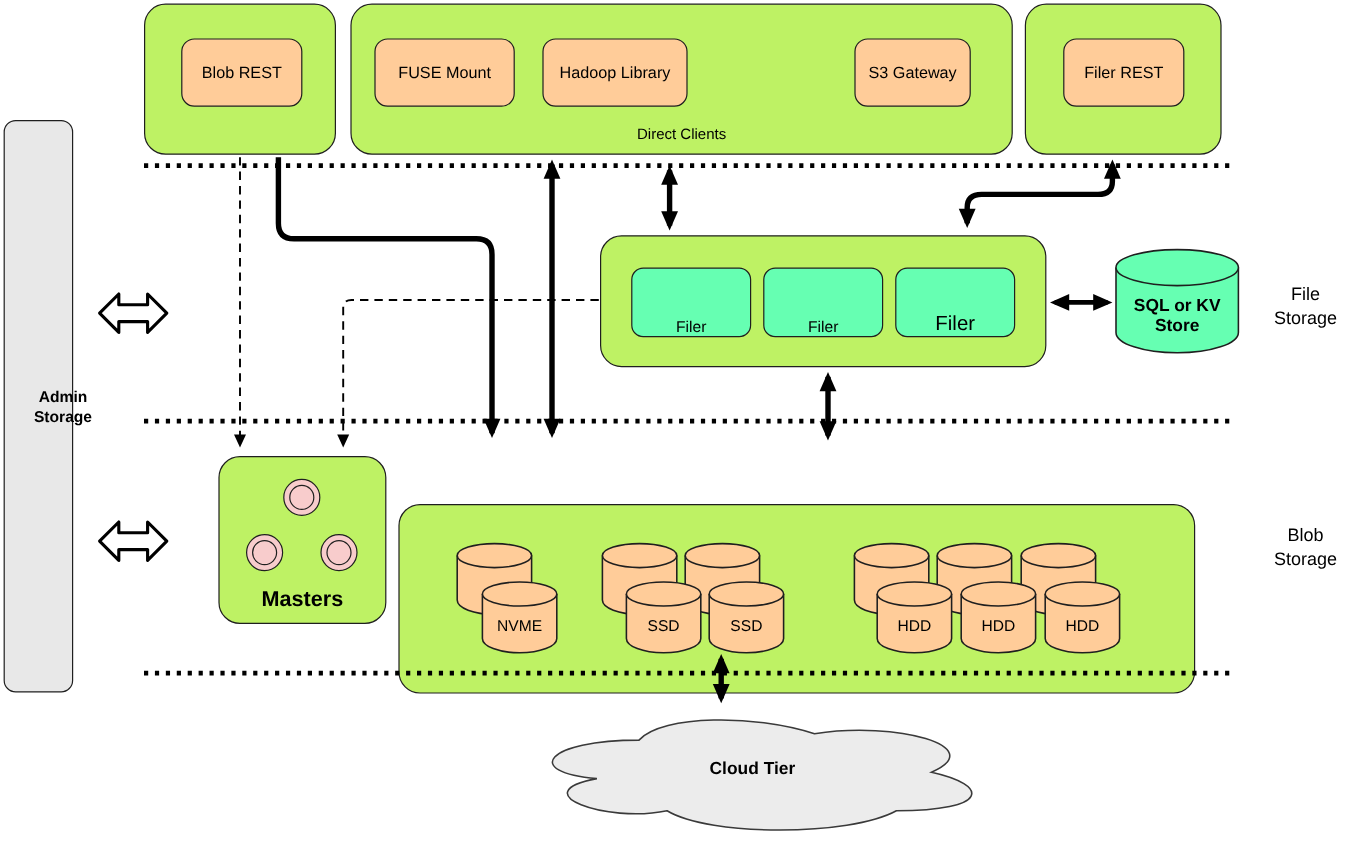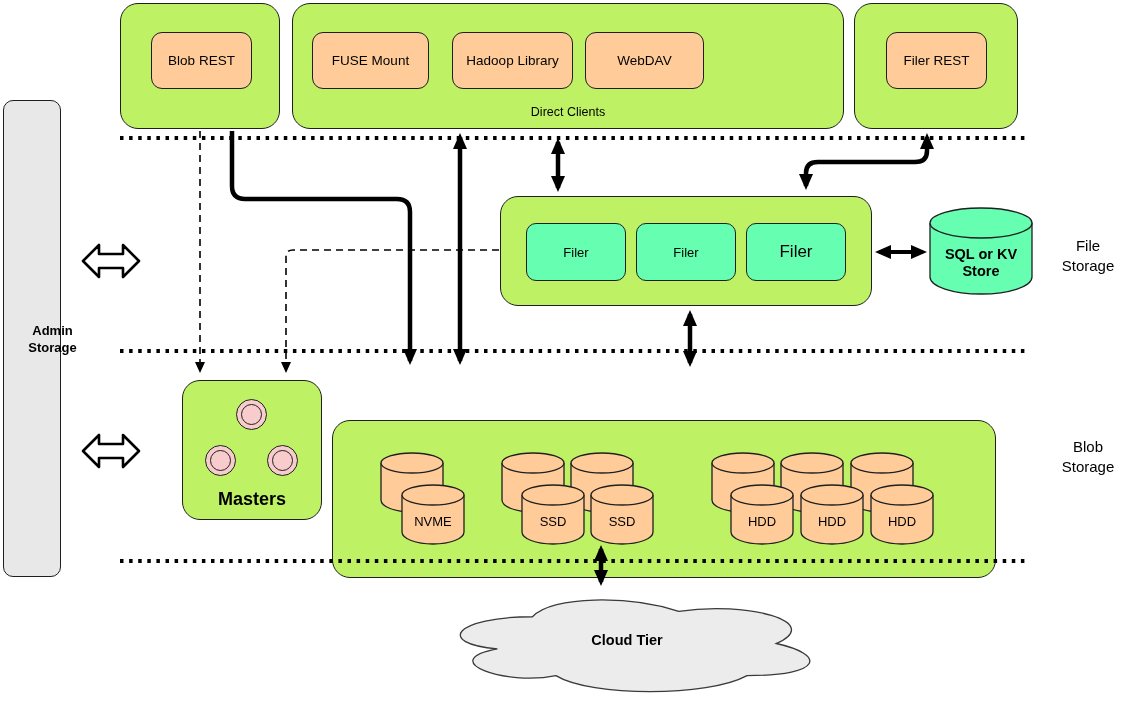--- a/index.html
+++ b/index.html
@@ -7,21 +7,21 @@
     position:relative;width:1121px;height:701px;background:#ffffff;
     font-family:"Liberation Sans",sans-serif;color:#000;overflow:hidden;
   }
   .grp{position:absolute;background:#bef264;border:1.2px solid #1f1f1f;border-radius:18px;box-sizing:border-box;}
   .obox{
     position:absolute;background:#ffcc99;border:1.2px solid #1f1f1f;border-radius:11px;box-sizing:border-box;
     display:flex;align-items:center;justify-content:center;font-size:13.5px;
   }
   .gbox{
     position:absolute;background:#66ffb2;border:1.2px solid #1f1f1f;border-radius:10px;box-sizing:border-box;
-    display:flex;align-items:center;justify-content:center;font-size:13px;
+    display:flex;align-items:flex-end;justify-content:center;font-size:13px;
   }
   .gbox.big{font-size:17px;}
   .grplabel{position:absolute;text-align:center;font-size:12.5px;}
   .sidelabel{position:absolute;width:84px;text-align:center;font-size:15px;line-height:20px;}
   .adminpanel{
     position:absolute;background:#e8e8e8;border:1.2px solid #1f1f1f;border-radius:10px;box-sizing:border-box;
     display:flex;flex-direction:column;align-items:center;justify-content:center;
     font-weight:bold;font-size:13px;line-height:17px;text-align:center;
   }
   .mcirc-outer{position:absolute;width:31px;height:31px;border:1.2px solid #1f1f1f;border-radius:50%;background:#f8cccc;box-sizing:border-box;}
@@ -57,22 +57,22 @@
     </div>
   </div>
 
   <div class="grp" style="left:292px;top:3px;width:552px;height:126px;">
     <div class="obox" style="left:19px;top:28px;width:117px;height:57px;">
       <span>FUSE Mount</span>
     </div>
     <div class="obox" style="left:159px;top:28px;width:121px;height:57px;">
       <span>Hadoop Library</span>
     </div>
-    <div class="obox" style="left:292px;top:28px;width:119px;height:57px;">
-      <span>WebDAV</span>
+    <div class="obox" style="left:419px;top:28px;width:97px;height:57px;">
+      <span>S3 Gateway</span>
     </div>
     <div class="grplabel" style="left:0;top:101px;width:100%;">Direct Clients</div>
   </div>
 
   <div class="grp" style="left:854px;top:3px;width:164px;height:126px;">
     <div class="obox" style="left:31px;top:28px;width:101px;height:57px;">
       <span>Filer REST</span>
     </div>
   </div>
 

